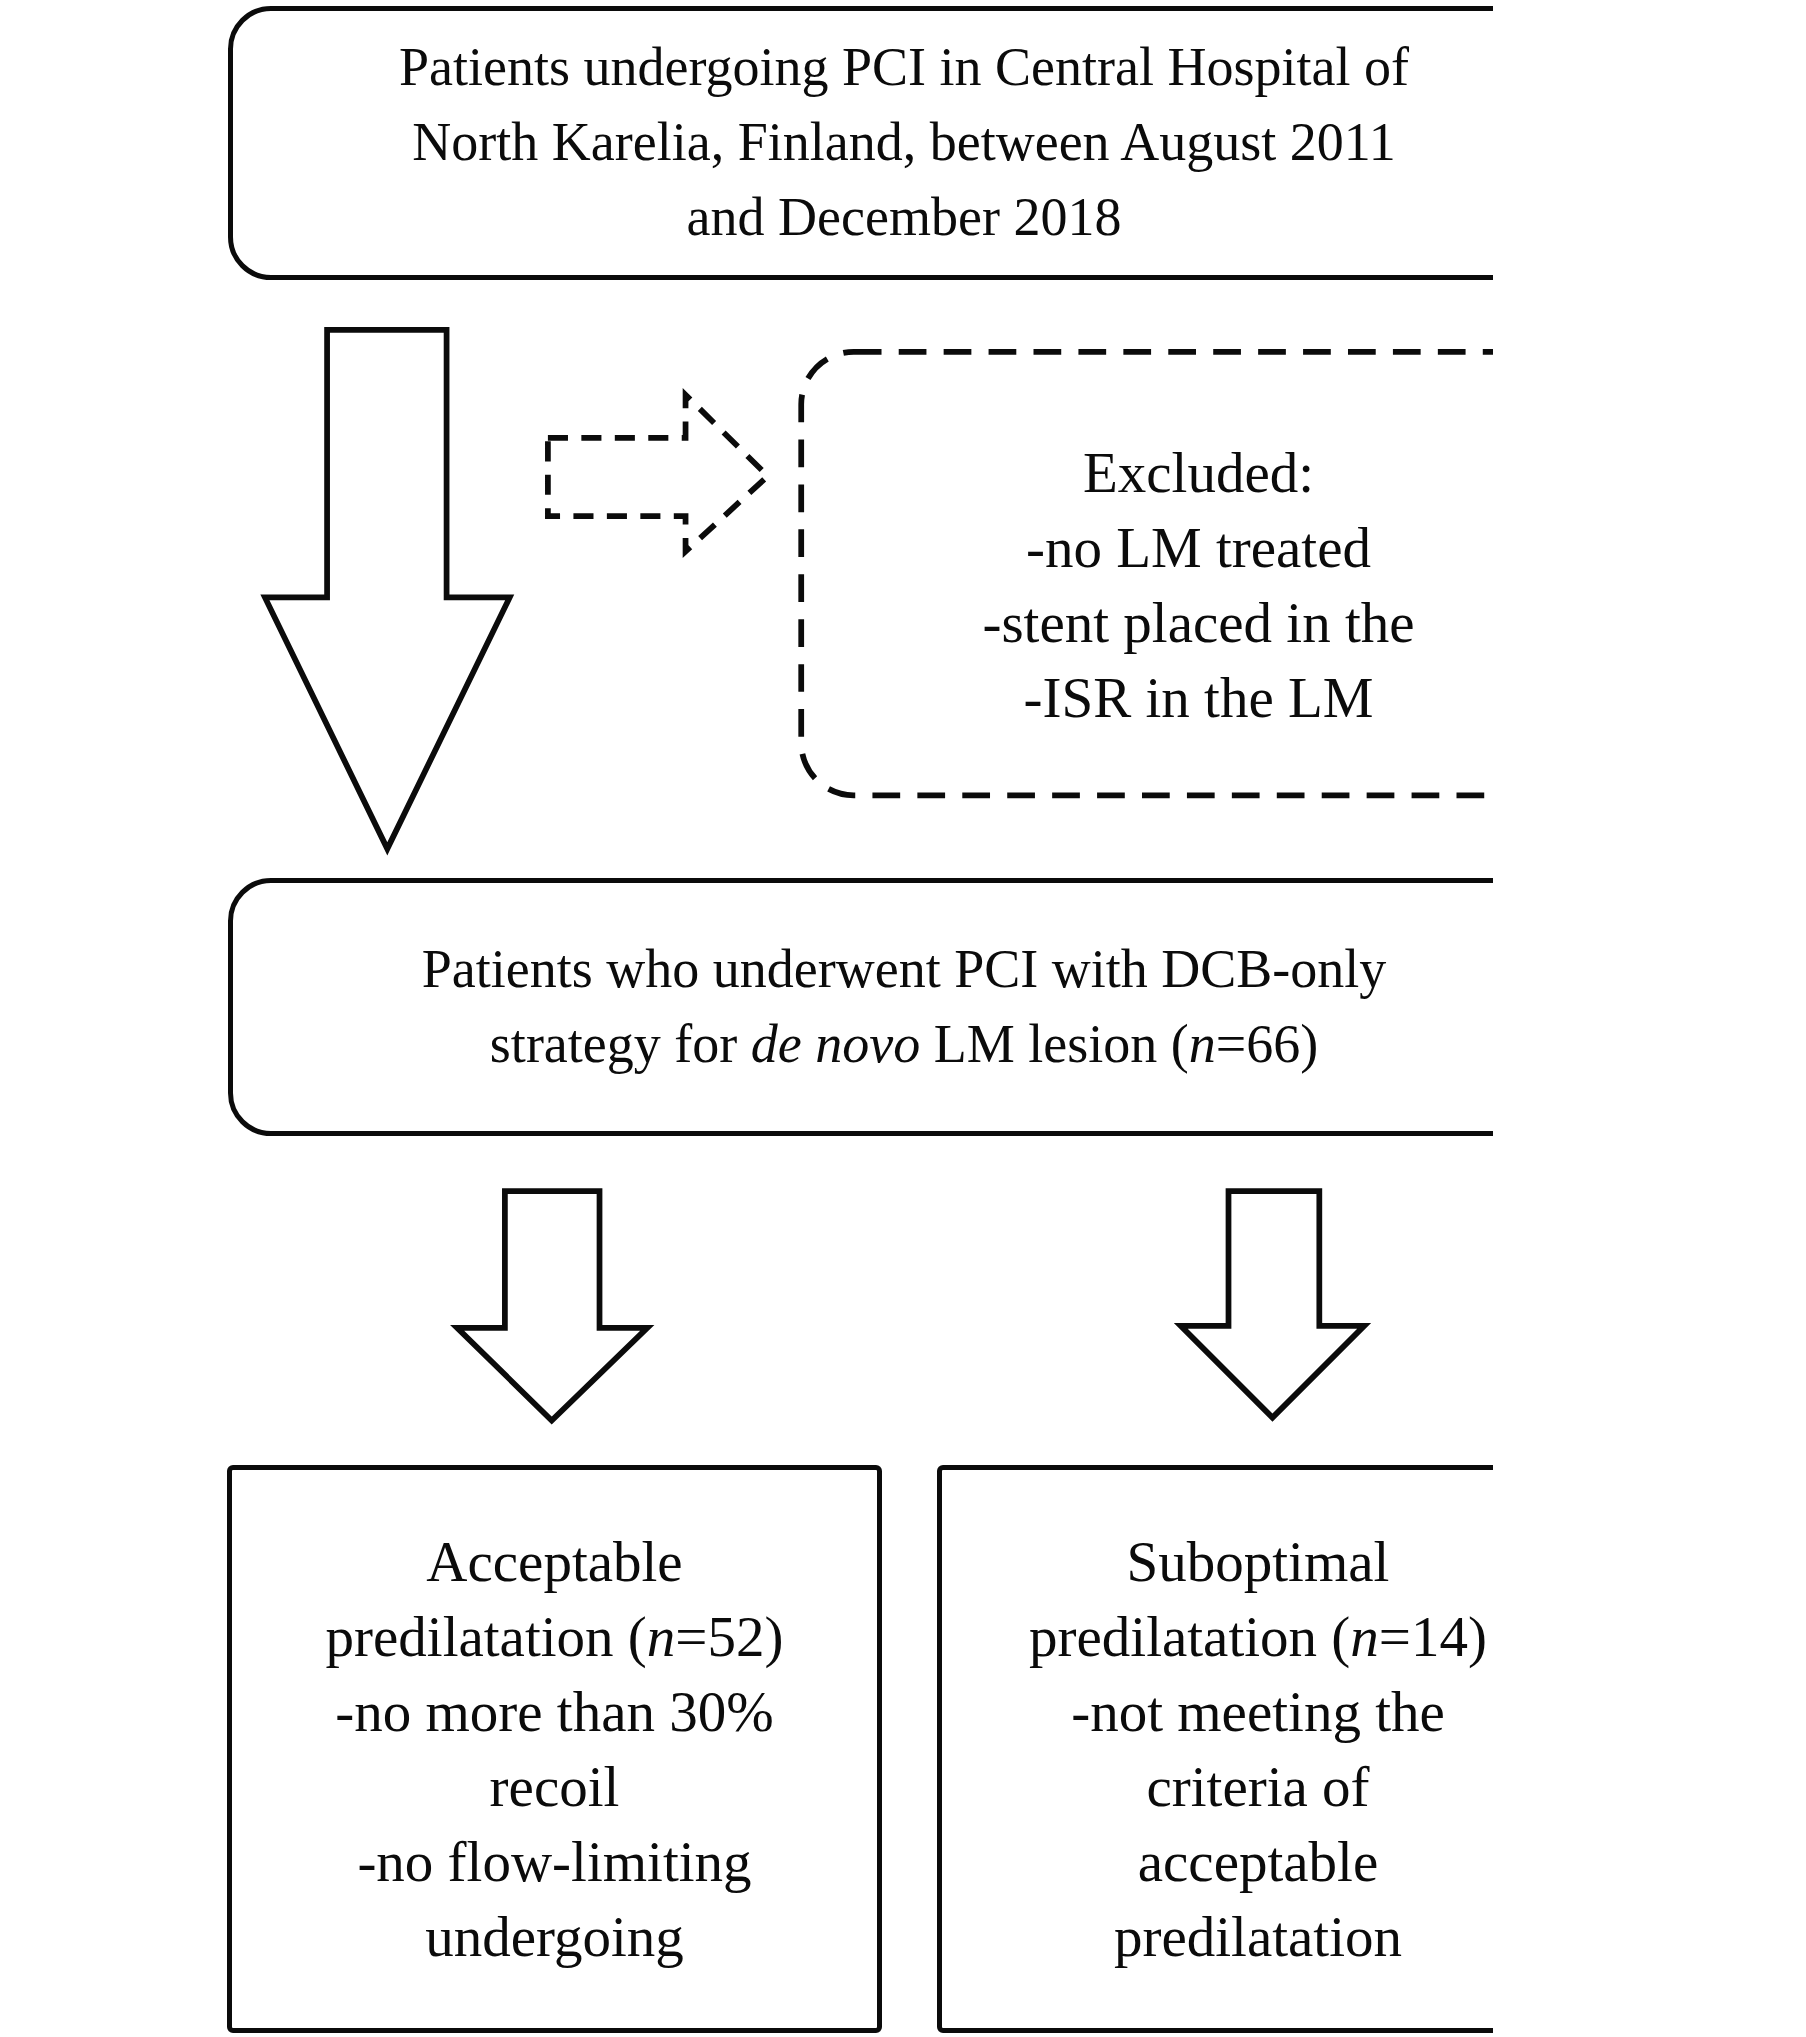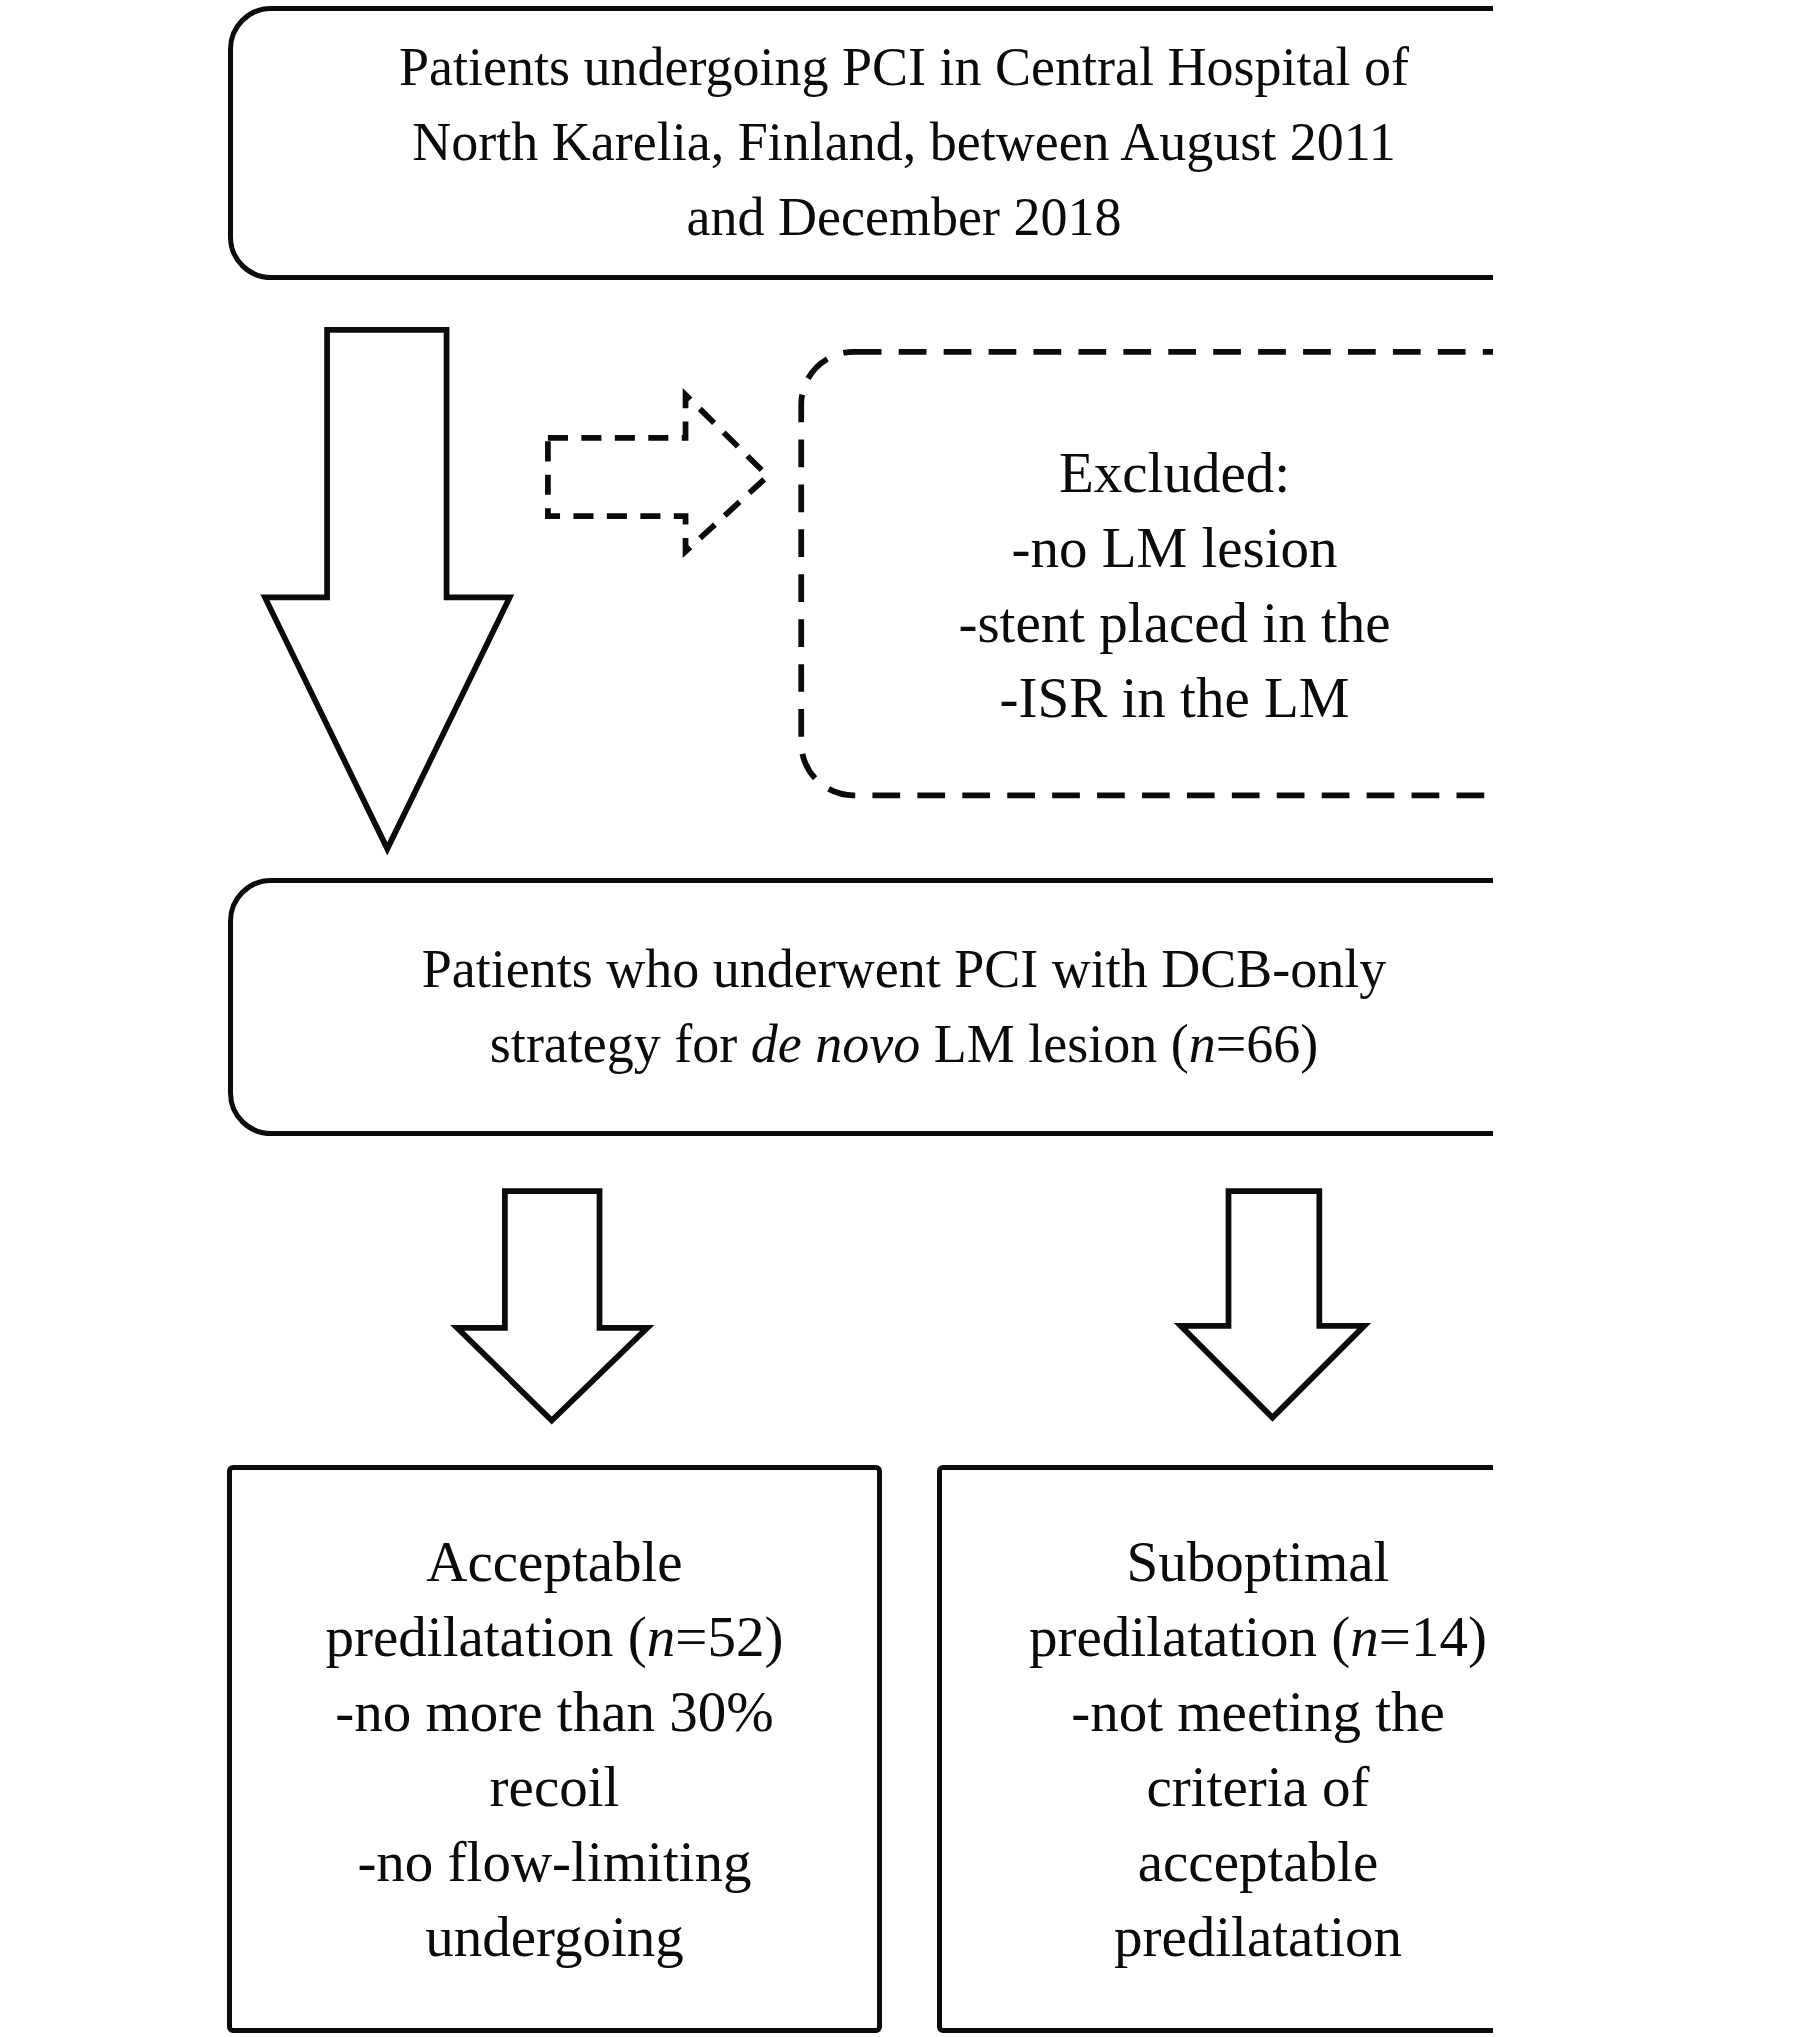--- a/index.html
+++ b/index.html
@@ -13,21 +13,21 @@
     align-items:center;text-align:center;box-sizing:border-box;
   }
   .solid{border:5.7px solid #0b0b0b;background:#ffffff;}
   .r45{border-radius:43px;}
   .r65{border-radius:6px;}
   .line{white-space:pre;}
   .t57 .line{font-size:54px;line-height:75px;}
   .t60 .line{font-size:57px;line-height:75px;}
   .it{font-style:italic;}
   .pop{left:228px;top:5.7px;width:1352px;height:274px;}
-  .exc{left:787px;top:352px;width:775px;height:444px;background:transparent;padding-top:21px;}
+  .exc{left:811px;top:352px;width:775px;height:444px;background:transparent;padding-top:21px;}
   .coh{left:228px;top:878px;width:1352px;height:258px;}
   .acc{left:227px;top:1465px;width:655px;height:568px;}
   .sub{left:937px;top:1465px;width:642px;height:568px;}
 </style>
 </head>
 <body>
 
 <div class="canvas">
 
   <svg class="overlay" viewBox="0 0 1890 2132" xmlns="http://www.w3.org/2000/svg">
@@ -44,21 +44,21 @@
   </svg>
 
   <div class="box solid r45 pop t57">
     <div class="line"><span>Patients undergoing PCI in Central Hospital of</span></div>
     <div class="line"><span>North Karelia, Finland, between August 2011</span></div>
     <div class="line"><span>and December 2018</span></div>
   </div>
 
   <div class="box exc t60">
     <div class="line"><span>Excluded:</span></div>
-    <div class="line"><span>-no LM lesion</span></div>
+    <div class="line"><span>-no LM treated</span></div>
     <div class="line"><span>-stent placed in the</span></div>
     <div class="line"><span>-ISR in the LM</span></div>
   </div>
 
   <div class="box solid r45 coh t57">
     <div class="line"><span>Patients who underwent PCI with DCB-only</span></div>
     <div class="line"><span>strategy for </span><span class="it">de novo</span><span> LM lesion (</span><span class="it">n</span><span>=66)</span></div>
   </div>
 
   <div class="box solid r65 acc t60">

